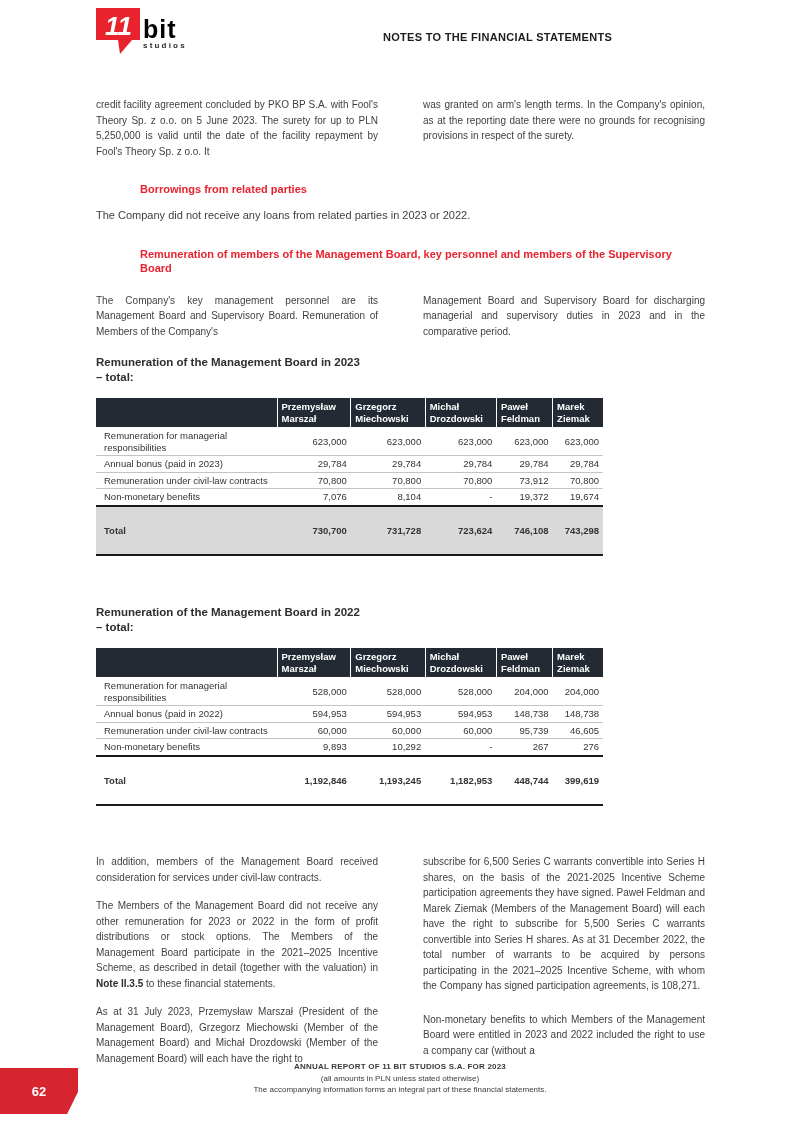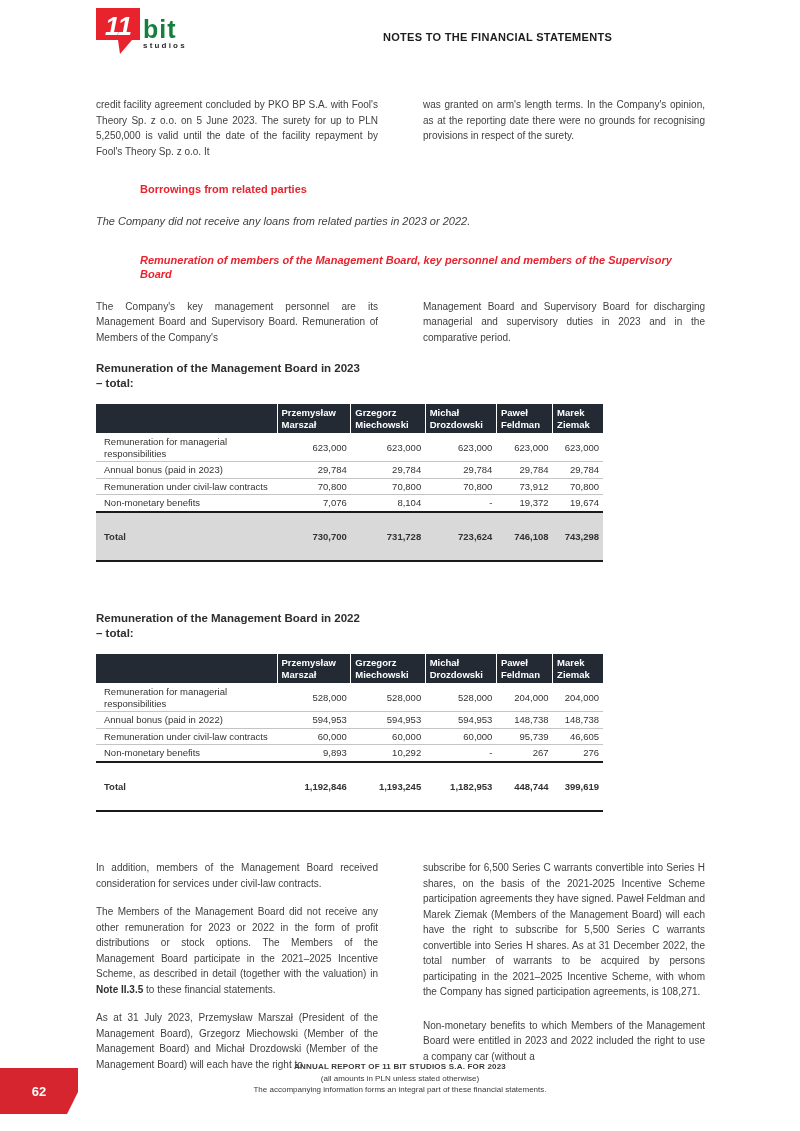--- a/index.html
+++ b/index.html
@@ -4,32 +4,32 @@
 <style>
   * { margin:0; padding:0; box-sizing:border-box; }
   html,body { background:#ffffff; }
   body { font-family:"Liberation Sans", sans-serif; color:#3f3f3f; }
   .page { position:relative; width:800px; height:1131px; background:#fff; overflow:hidden; }
 
   
   .logo { position:absolute; left:96px; top:6px; width:130px; height:54px; }
   .logo svg { display:block; }
   .logo-text { position:absolute; left:47px; top:12px; }
-  .logo-bit { font-size:25px; font-weight:bold; color:#15803d; line-height:22px; letter-spacing:1px; }
+  .logo-bit { font-size:25px; font-weight:bold; color:#000000; line-height:22px; letter-spacing:1px; }
   .logo-studios { font-size:8px; font-weight:bold; color:#2b2b2b; letter-spacing:2.2px; margin-top:1px; }
   .header-title { position:absolute; left:383px; top:31px; font-size:11px; font-weight:bold; color:#1d1d1d; letter-spacing:0.3px; }
 
   
   .content { position:absolute; left:96px; top:97px; width:609px; }
   .two-col { display:flex; gap:45px; }
   .col { width:282px; font-size:10px; line-height:15.5px; text-align:justify; }
   .red-heading { color:#e8232e; font-weight:bold; font-size:11px; line-height:14.5px;padding-left:44px; }
   .h-borrow { margin-top:23px; }
-  .p-borrow { margin-top:17px; font-size:11px; line-height:15px;font-style:italic; }
-  .h-remun { margin-top:24px; width:600px;font-style:italic; }
+  .p-borrow { margin-top:11px; font-size:11px; line-height:15px; }
+  .h-remun { margin-top:24px; width:600px; }
   .tc2 { margin-top:17px; }
   .caption { margin-top:16px; font-size:11.5px; font-weight:bold; color:#2e2e2e; line-height:15px; }
   .caption.second { margin-top:49px; }
 
   
   table.remtable { margin-top:13px; width:507px; border-collapse:collapse; font-size:9.5px; color:#333; }
   table.remtable th { background:#232a34; color:#fff; font-weight:bold; text-align:left;
     padding:3px 4px 3px 4px; vertical-align:middle; line-height:11.5px; border-left:1.5px solid #fff; }
   table.remtable th.lbl { width:181px; border-left:none; }
   table.remtable td { text-align:right; padding:2px 4px; border-bottom:1px solid #c4c4c4;

